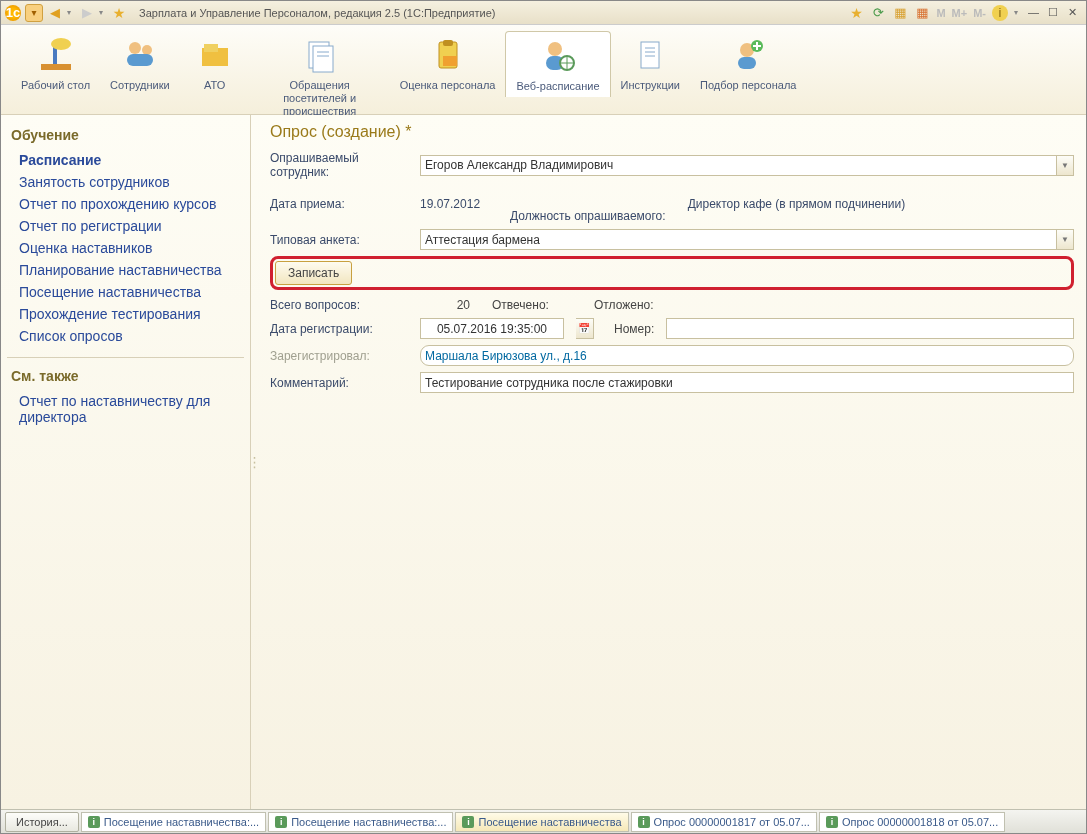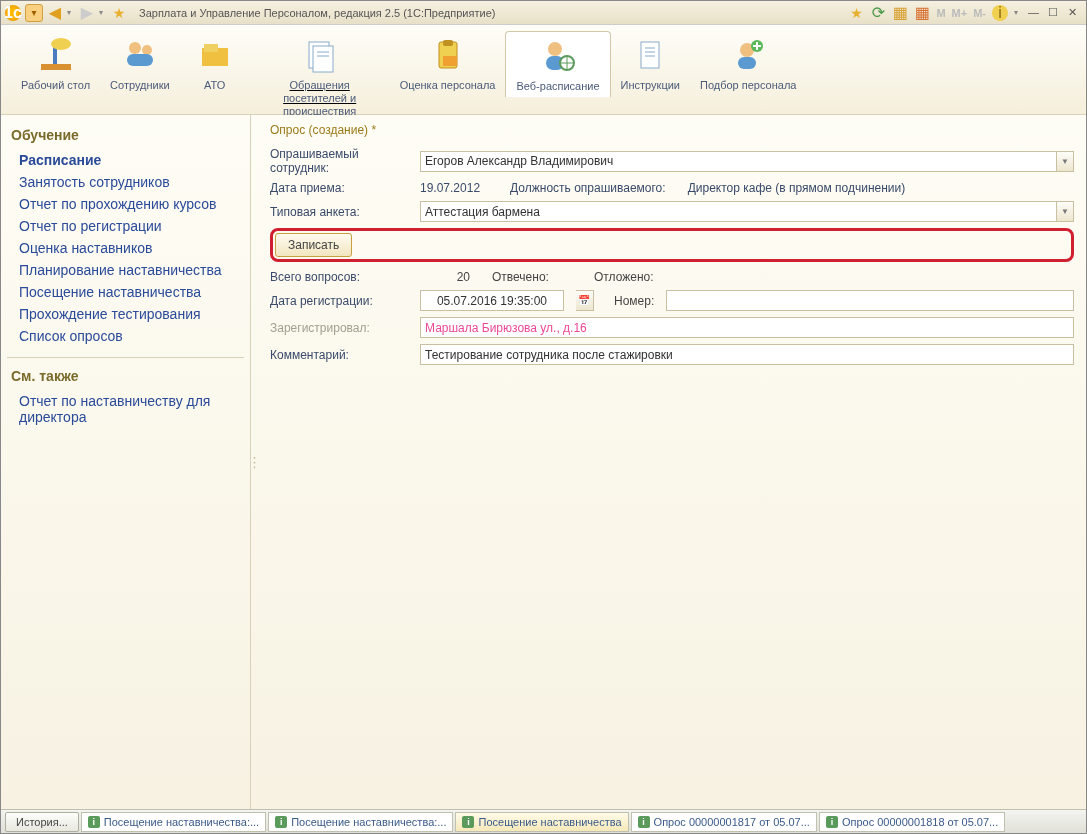--- a/index.html
+++ b/index.html
@@ -5,21 +5,21 @@
 * { box-sizing: border-box; margin: 0; padding: 0; font-family: Arial, sans-serif; }
 body { background: #8a8a8a; width: 1087px; height: 834px; overflow: hidden; }
 
 .window { background: #fff; width: 1087px; height: 834px; border: 1px solid #888; display: flex; flex-direction: column; }
 
 
 .titlebar { height: 24px; background: linear-gradient(#f5f0e0, #e8e0c8); display: flex; align-items: center; padding: 0 4px; font-size: 11px; color: #555; border-bottom: 1px solid #ccc; }
 .titlebar .tb-left { display: flex; align-items: center; gap: 4px; }
 .titlebar .tb-title { margin-left: 8px; }
 .titlebar .tb-right { margin-left: auto; display: flex; align-items: center; gap: 6px; }
-.titlebar .ico { width: 16px; height: 16px; display: inline-flex; align-items: center; justify-content: center; font-size: 16px; color: #888; }
+.titlebar .ico { width: 16px; height: 16px; display: inline-flex; align-items: center; justify-content: center; font-size: 13px; color: #888; }
 .titlebar .ico-app { background: radial-gradient(circle, #ffb700 40%, #e08800 100%); border-radius: 50%; color: #fff; font-weight: bold; }
 .titlebar .arrow-btn { width: 18px; height: 18px; background: #f8d080; border: 1px solid #d0a040; border-radius: 3px; display: inline-flex; align-items: center; justify-content: center; font-size: 10px; color: #a06000; cursor: pointer; }
 .titlebar .drop { width: 8px; font-size: 8px; color: #888; cursor: pointer; }
 .titlebar .star { color: #e8b030; font-size: 14px; }
 .titlebar .m-btn { color: #bbb; font-size: 11px; font-weight: bold; }
 .titlebar .win-btn { width: 14px; height: 14px; font-size: 11px; color: #555; cursor: pointer; }
 
 
 .main-toolbar { height: 90px; background: linear-gradient(#fefdf8, #f5efdb); border-bottom: 1px solid #d8d0b8; display: flex; align-items: flex-start; padding: 6px 10px 0 10px; gap: 0; }
 .tb-item { width: auto; min-width: 70px; text-align: center; padding: 4px 10px; cursor: pointer; }
@@ -33,31 +33,31 @@
 .sidebar { width: 250px; border-right: 1px solid #d8d0b8; padding: 8px 6px; font-size: 14px; }
 .sidebar .heading { color: #7a6a2a; font-weight: bold; margin: 4px 4px 6px 4px; }
 .sidebar .nav-item { color: #2a4a9a; padding: 3px 4px 3px 12px; cursor: pointer; }
 .sidebar .nav-item.bold { font-weight: bold; }
 .sidebar hr { border: none; border-top: 1px solid #d8d0b8; margin: 10px 0; }
 
 .splitter { width: 7px; display: flex; align-items: center; justify-content: center; cursor: ew-resize; }
 .splitter::before { content: "⋮"; color: #c8c0a0; font-size: 14px; }
 
 .content { flex: 1; padding: 8px 12px; font-size: 12px; color: #444; display: flex; flex-direction: column; }
-.content-title { color: #9a7a1a; font-size: 12px; margin-bottom: 10px; }
+.content-title { color: #9a7a1a; font-size: 16px; margin-bottom: 10px; }
 
 .form-row { display: flex; align-items: center; margin-bottom: 6px; gap: 12px; }
 .form-label { width: 138px; color: #3a4a6a; }
 .form-label.dim { color: #a0a090; }
 .form-value { color: #3a4a6a; }
 .datevalue { color: #3a4a6a; margin-right: 18px; }
-.midlabel { color: #3a4a6a; margin-right: 10px; }
+.midlabel { color: #3a4a6a; margin-right: 10px; margin-top: 24px; }
 
 .text-input { flex: 1; height: 21px; border: 1px solid #c8c0a0; background: #fff; padding: 0 4px; font-size: 12px; color: #333; }
-.text-input.dim { color: #ec4899; }
+.text-input.dim { color: #0369a1; border-radius: 9px; }
 .combo { display: flex; flex: 1; }
 .combo .text-input { border-right: none; }
 .combo .drop-btn { width: 18px; height: 21px; border: 1px solid #c8c0a0; background: linear-gradient(#fdfdf8, #ede6ce); display: flex; align-items: center; justify-content: center; font-size: 8px; color: #777; cursor: pointer; }
 
 .save-btn { padding: 4px 12px; border: 1px solid #c8a040; background: linear-gradient(#fefbf0, #f2e6c0); border-radius: 3px; font-size: 12px; color: #444; cursor: pointer; }
 .save-highlight { border: 3px solid #d02030; border-radius: 8px; padding: 2px; display: inline-block; margin-bottom: 8px; }
 
 .date-field { width: 144px; height: 21px; border: 1px solid #c8c0a0; background: #fff; padding: 0 4px; font-size: 12px; color: #333; text-align: center; }
 .cal-btn { width: 18px; height: 21px; border: 1px solid #c8c0a0; border-left: none; background: linear-gradient(#fdfdf8, #ede6ce); display: flex; align-items: center; justify-content: center; font-size: 10px; cursor: pointer; }
 
@@ -126,21 +126,21 @@
     </div>
     <div class="tb-item">
       <div class="tb-icon">
         <svg width="38" height="38">
             <rect x="6" y="12" width="26" height="18" fill="#f0c040"></rect>
             <rect x="8" y="8" width="14" height="8" fill="#f0d060"></rect>
           </svg>
       </div>
       <div class="tb-label">АТО</div>
     </div>
-    <div class="tb-item" style="max-width:140px;text-decoration:underline;">
+    <div class="tb-item" style="max-width:140px;">
       <div class="tb-icon">
         <svg width="38" height="38">
             <rect x="8" y="6" width="20" height="26" fill="#fff" stroke="#88aacc"></rect>
             <rect x="12" y="10" width="20" height="26" fill="#fff" stroke="#88aacc"></rect>
             <line x1="16" y1="16" x2="28" y2="16" stroke="#88aacc"></line>
             <line x1="16" y1="20" x2="28" y2="20" stroke="#88aacc"></line>
           </svg>
       </div>
       <div class="tb-label">Обращения посетителей и происшествия</div>
     </div>

